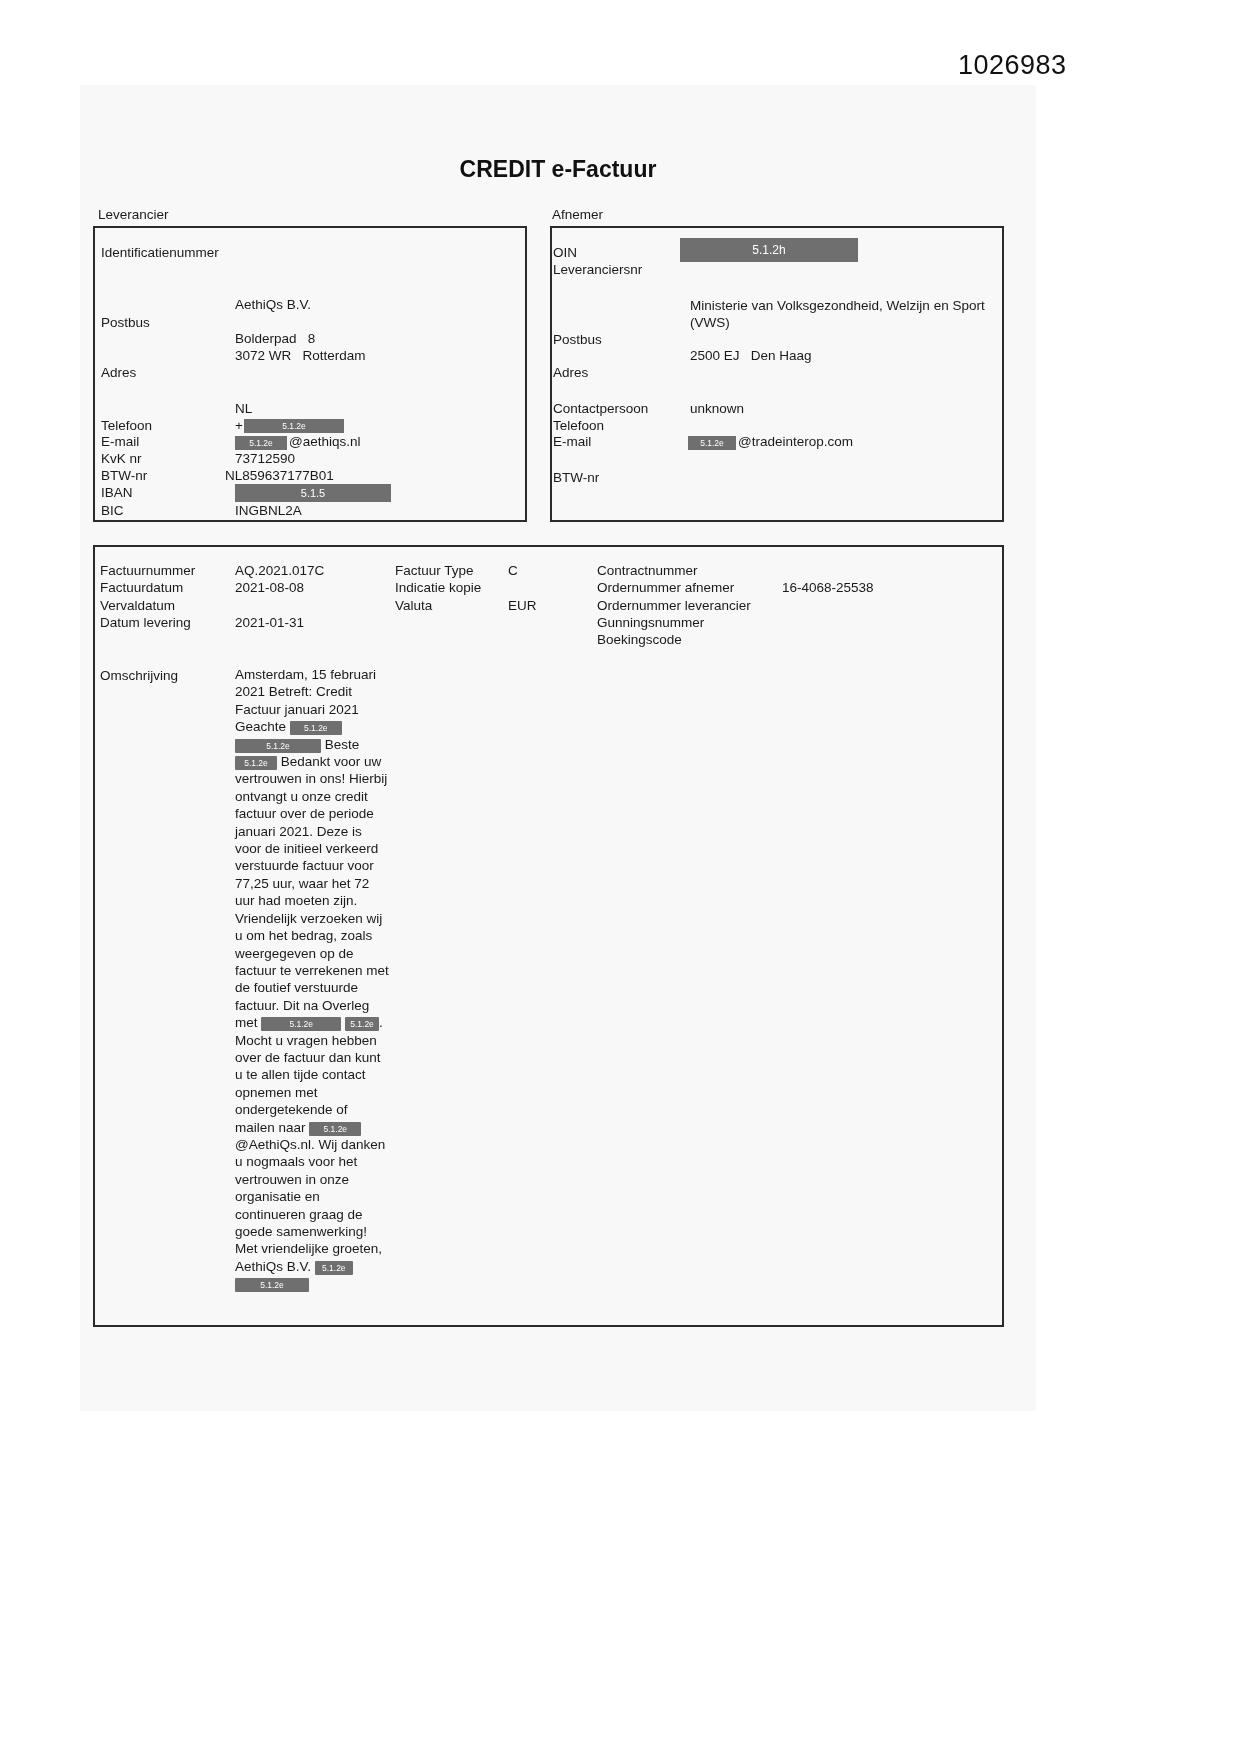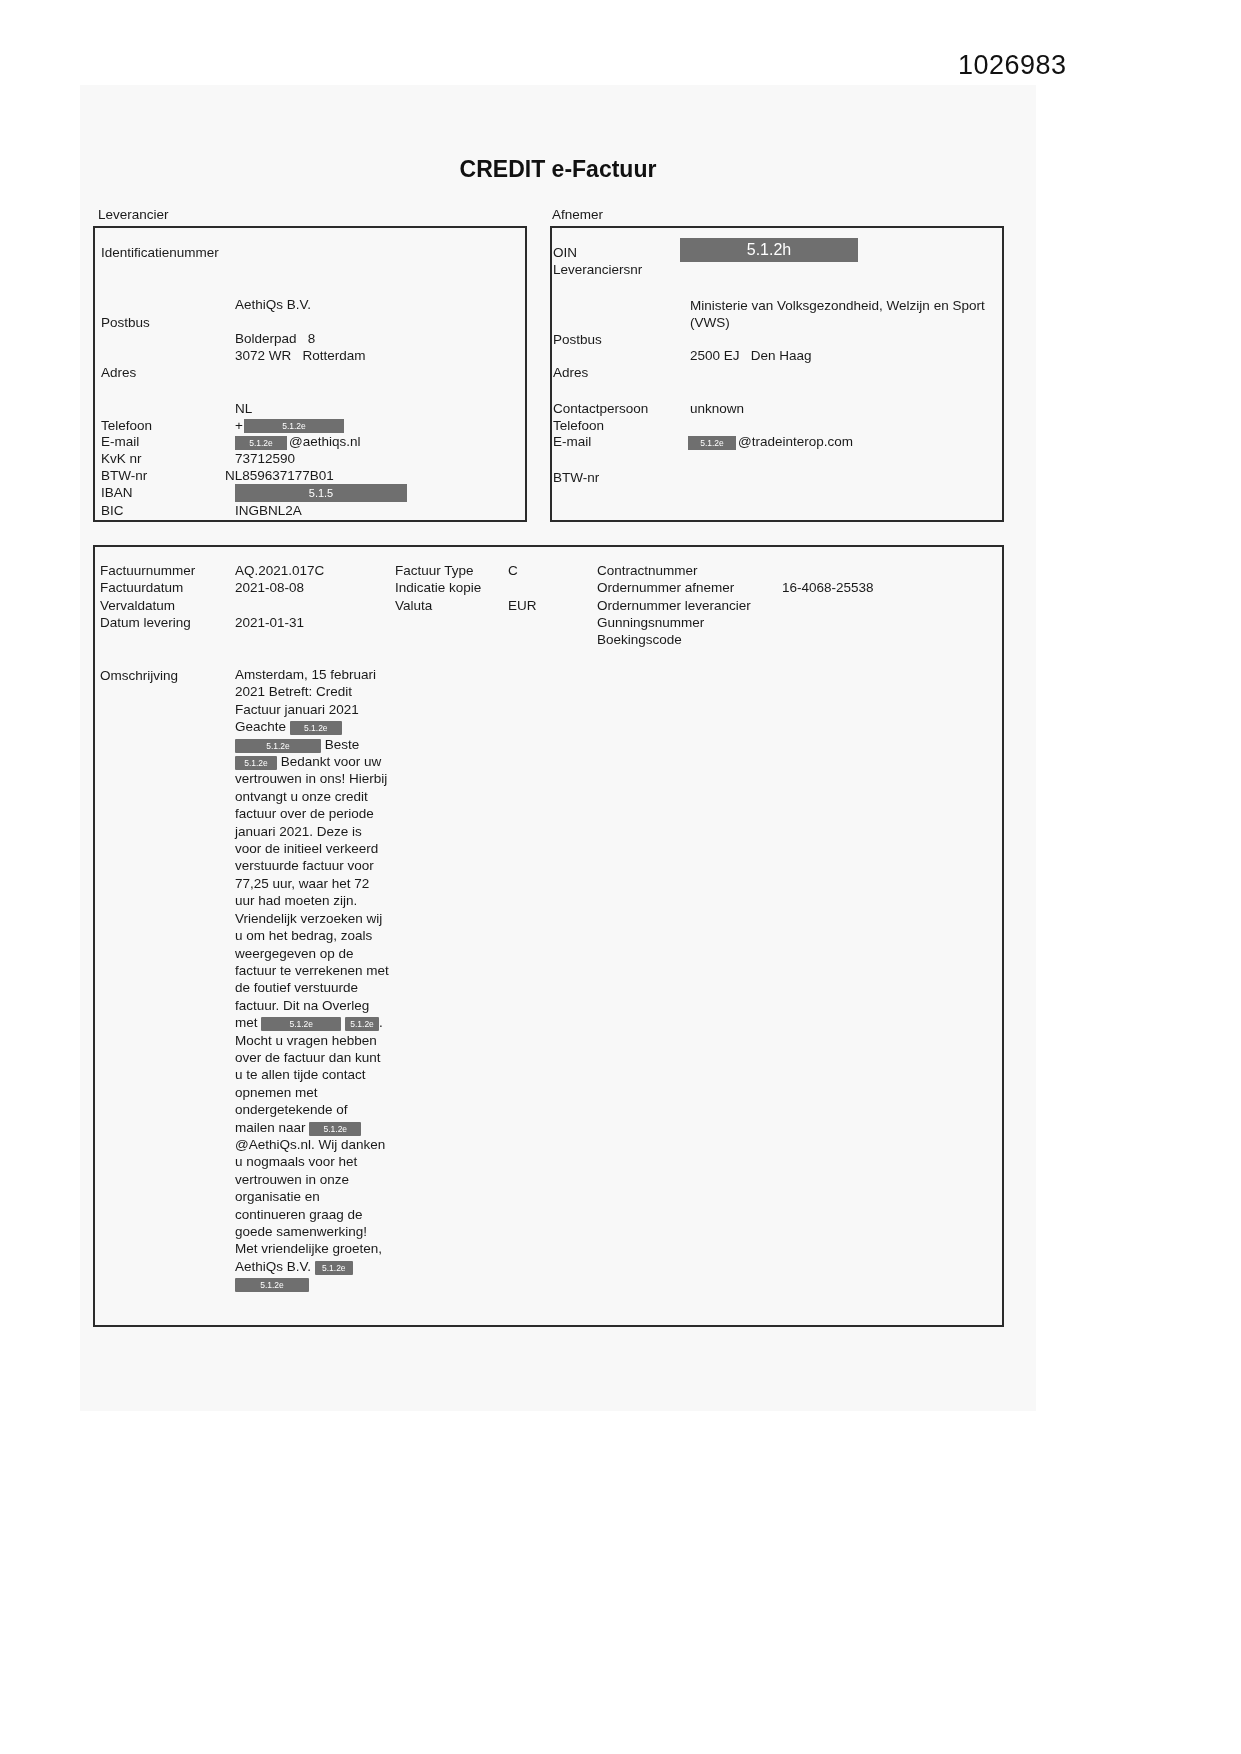--- a/index.html
+++ b/index.html
@@ -23,21 +23,21 @@
     position:absolute;left:80px;top:156px;width:956px;
     text-align:center;font-size:23px;font-weight:bold;color:#111;
   }
   .sec-label{position:absolute;font-size:13.5px;color:#1a1a1a;}
   .box{position:absolute;border:2px solid #2b2b2b;background:transparent;}
   .t{position:absolute;font-size:13.5px;color:#1a1a1a;white-space:pre;line-height:15px;}
   .rd{
     position:absolute;background:#6f6f6f;color:#ffffff;
     text-align:center;display:block;overflow:hidden;
   }
-  .rd-oin{font-size:16px;line-height:24px;text-align:center;}
+  .rd-oin{font-size:12px;line-height:24px;text-align:center;}
   .rd-iban{font-size:11px;line-height:18px;}
   .rd-sm{font-size:8.5px;line-height:14px;}
   .desc{
     position:absolute;left:235px;top:666px;width:156px;
     font-size:13.5px;line-height:17.4px;color:#1a1a1a;
   }
   .desc .seg{white-space:normal;}
   .desc .rdi{
     background:#6f6f6f;color:#ffffff;display:inline-block;
     font-size:8.5px;line-height:12px;padding:1px 4px;
@@ -72,21 +72,21 @@
   <span class="rd rd-sm" style="left:235px;top:436px;width:52px;height:14px">5.1.2e</span>
   <span class="t" style="left:289px;top:434px">@aethiqs.nl</span>
 
   <span class="t" style="left:101px;top:451px">KvK nr</span>
   <span class="t" style="left:235px;top:451px">73712590</span>
 
   <span class="t" style="left:101px;top:468px">BTW-nr</span>
   <span class="t" style="left:225px;top:468px">NL859637177B01</span>
 
   <span class="t" style="left:101px;top:485px">IBAN</span>
-  <span class="rd rd-iban" style="left:235px;top:484px;width:172px;height:18px">5.1.5</span>
+  <span class="rd rd-iban" style="left:235px;top:484px;width:156px;height:18px">5.1.5</span>
 
   <span class="t" style="left:101px;top:503px">BIC</span>
   <span class="t" style="left:235px;top:503px">INGBNL2A</span>
 
   <div class="sec-label" style="left:552px;top:207px">Afnemer</div>
   <div class="box" style="left:550px;top:226px;width:450px;height:292px"></div>
 
   <span class="t" style="left:553px;top:245px">OIN</span>
   <span class="rd rd-oin" style="left:680px;top:238px;width:178px;height:24px">5.1.2h</span>
   <span class="t" style="left:553px;top:262px">Leveranciersnr</span>

